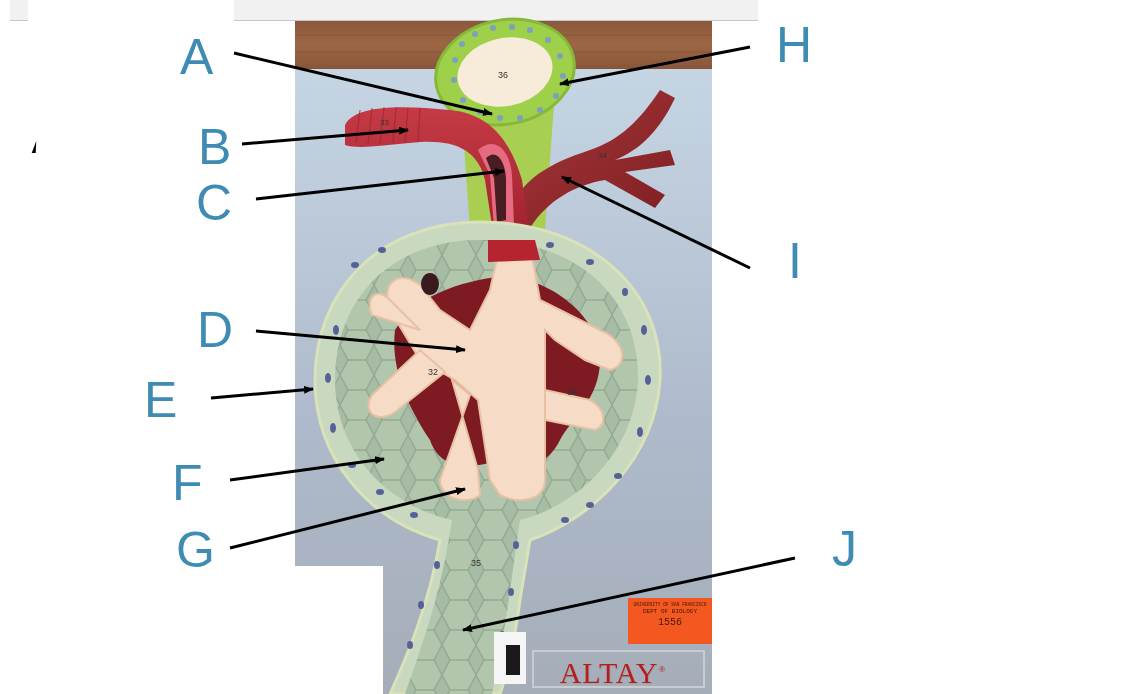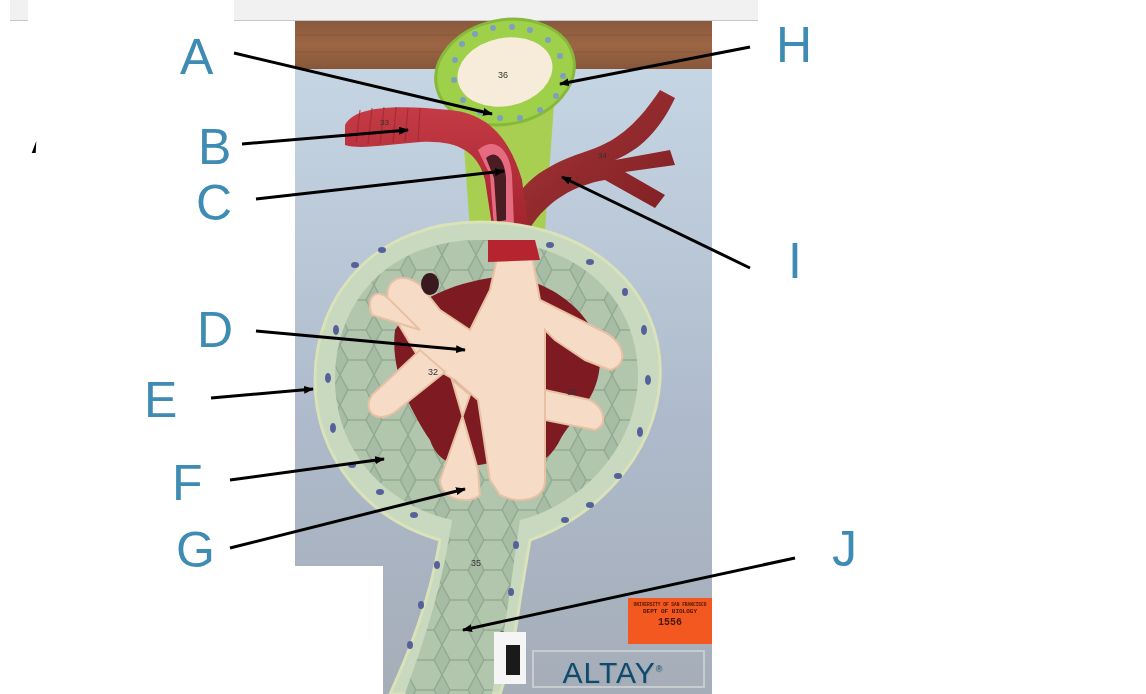--- a/index.html
+++ b/index.html
@@ -142,26 +142,26 @@
 
   <g>
     <rect x="628" y="598" width="84" height="46" fill="#f2581f"></rect>
   </g>
 
   <rect x="533" y="651" width="171" height="36" fill="none" stroke="#c7ccd1" stroke-width="2"></rect>
   <rect x="494" y="632" width="32" height="52" fill="#f5f5f5"></rect>
   <rect x="506" y="645" width="14" height="30" fill="#1a1a1a"></rect>
 </svg>
 
-<div style="position:absolute;left:628px;top:602px;width:84px;text-align:center;color:#4a1808;font-family:'Liberation Mono',monospace;font-weight:bold;">
+<div style="position:absolute;left:628px;top:602px;width:84px;text-align:center;color:#4a1808;font-family:'Liberation Mono',monospace;">
   <div style="font-size:4.5px;line-height:6px;white-space:nowrap;overflow:hidden;">UNIVERSITY OF SAN FRANCISCO</div>
   <div style="font-size:6px;line-height:8px;">DEPT OF BIOLOGY</div>
   <div style="font-size:10px;line-height:14px;">1556</div>
 </div>
-<div style="position:absolute;left:548px;top:650px;width:130px;text-align:center;color:#0c4a6e;font-family:Liberation Sans, sans-serif;font-size:30px;line-height:38px;letter-spacing:1px;text-shadow:1px 1px 0 #9aa2aa;"><span>ALTAY</span><sup style="font-size:9px;">®</sup></div>
+<div style="position:absolute;left:548px;top:650px;width:130px;text-align:center;color:#b91c1c;font-family:Liberation Serif, serif;font-size:30px;line-height:38px;letter-spacing:1px;text-shadow:1px 1px 0 #9aa2aa;"><span>ALTAY</span><sup style="font-size:9px;">®</sup></div>
 
 <svg class="lines" viewBox="0 0 1146 694" xmlns="http://www.w3.org/2000/svg">
   <defs>
     <marker id="ah" markerWidth="10" markerHeight="8" refX="9" refY="4" orient="auto" markerUnits="userSpaceOnUse">
       <path d="M0 0 L10 4 L0 8 Z" fill="#000"></path>
     </marker>
   </defs>
   <g stroke="#000" stroke-width="3" fill="none" marker-end="url(#ah)">
     <line x1="234" y1="53" x2="492" y2="114"></line>
     <line x1="242" y1="144" x2="408" y2="130"></line>

